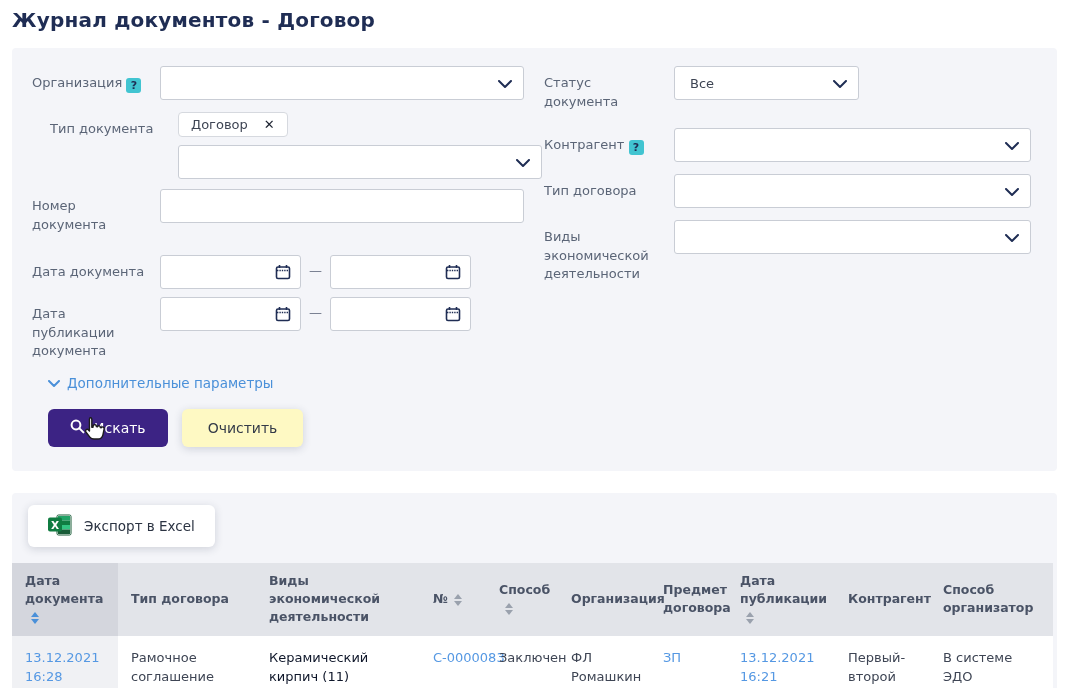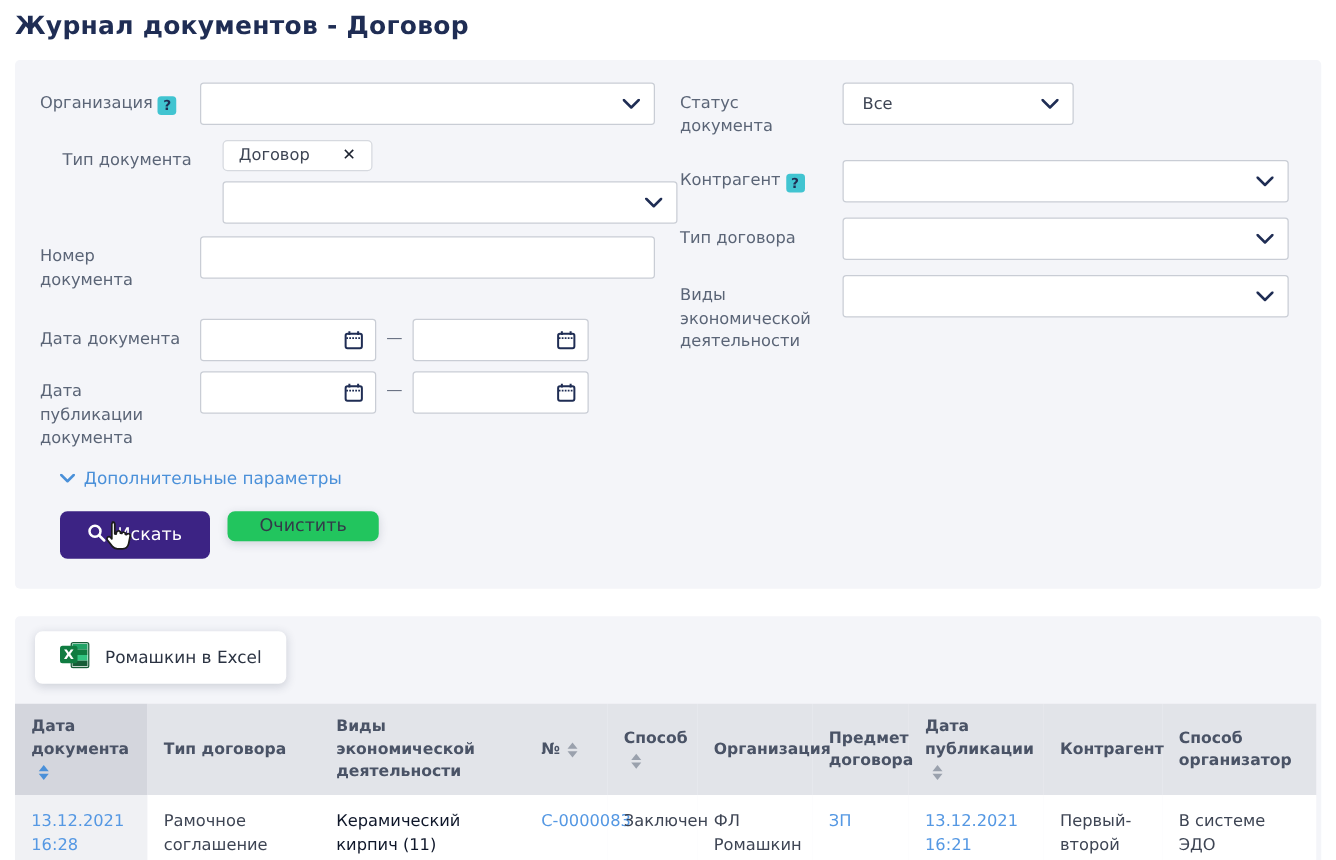--- a/index.html
+++ b/index.html
@@ -45,43 +45,43 @@
     position: relative;
     display: flex; align-items: center;
   }
   .select-box { padding: 0 34px 0 12px; cursor: pointer; color: #3e4554; }
   .select-box .chev { position: absolute; right: 11px; top: 10px; }
   .w365 { width: 364px; }
   .w357 { width: 357px; }
   .w185 { width: 185px; padding-left: 15px; }
   .w141 { width: 141px; }
   .chip {
-    display: inline-flex; align-items: center; gap: 26px;
+    display: inline-flex; align-items: center; gap: 16px;
     background: #ffffff; border: 1px solid #d6d9df; border-radius: 4px;
     padding: 4px 12px; margin-bottom: 8px; font-size: 13px; color: #3e4554;
   }
   .chip .x { font-weight: bold; color: #1c2230; cursor: pointer; font-size: 13px; }
   .date-input { padding: 0 10px; cursor: text; }
   .date-input .cal { position: absolute; right: 9px; top: 8px; cursor: pointer; }
   .dash { color: #6b7385; padding: 8px 8px 0 8px; }
   .daterange { display: flex; align-items: flex-start; }
   .more-link {
     display: inline-flex; align-items: flex-start; gap: 7px;
     color: #4a90d9; font-size: 13.5px; margin: 14px 0 0 16px; cursor: pointer;
   }
   .btn-row { display: flex; gap: 14px; margin: 18px 0 0 16px; }
   .btn-search {
     display: inline-flex; align-items: center; gap: 9px;
     background: #3c2384; color: #ffffff; border: none; border-radius: 6px;
     padding: 0 22px; height: 38px; font-size: 14px; cursor: pointer;
     font-family: inherit;
   }
   .btn-clear {
-    background: #22c55e; color: #333a48; border: none; border-radius: 6px;
-    padding: 0 26px; height: 24px; font-size: 14px; cursor: pointer;
+    background: #fef9c3; color: #333a48; border: none; border-radius: 6px;
+    padding: 0 26px; height: 38px; font-size: 14px; cursor: pointer;
     box-shadow: 0 2px 8px rgba(40,50,80,.18); font-family: inherit;
   }
   .table-card { margin-top: 22px; padding-top: 12px; height: 210px; }
   .btn-excel {
     display: inline-flex; align-items: center; gap: 12px;
     background: #ffffff; border: none; border-radius: 6px;
     padding: 0 20px; height: 42px; font-size: 13.5px; color: #2b3342;
     margin: 0 0 16px 16px; cursor: pointer;
     box-shadow: 0 2px 8px rgba(40,50,80,.18); font-family: inherit;
   }
@@ -300,21 +300,21 @@
       <svg width="24" height="22" viewBox="0 0 24 22">
         <rect x="9" y="1" width="14" height="20" rx="1.5" fill="#ffffff" stroke="#185c37" stroke-width="1"></rect>
         <rect x="10" y="2" width="12" height="4.5" fill="#21a366"></rect>
         <rect x="10" y="6.5" width="12" height="4.5" fill="#107c41"></rect>
         <rect x="10" y="11" width="12" height="4.5" fill="#33c481"></rect>
         <rect x="10" y="15.5" width="12" height="4.5" fill="#185c37"></rect>
         <rect x="0" y="3.5" width="14" height="14" rx="2" fill="#107c41"></rect>
         <text x="7" y="14.6" font-size="10.5" font-weight="bold" fill="#ffffff" text-anchor="middle" font-family="DejaVu Sans, sans-serif">X</text>
       </svg>
     </span>
-    <span>Ромашкин в Excel</span>
+    <span>Экспорт в Excel</span>
   </button>
 
   <table>
     <colgroup>
       <col style="width:106px">
         <col style="width:138px">
         <col style="width:164px">
         <col style="width:66px">
         <col style="width:72px">
       <col style="width:92px">

